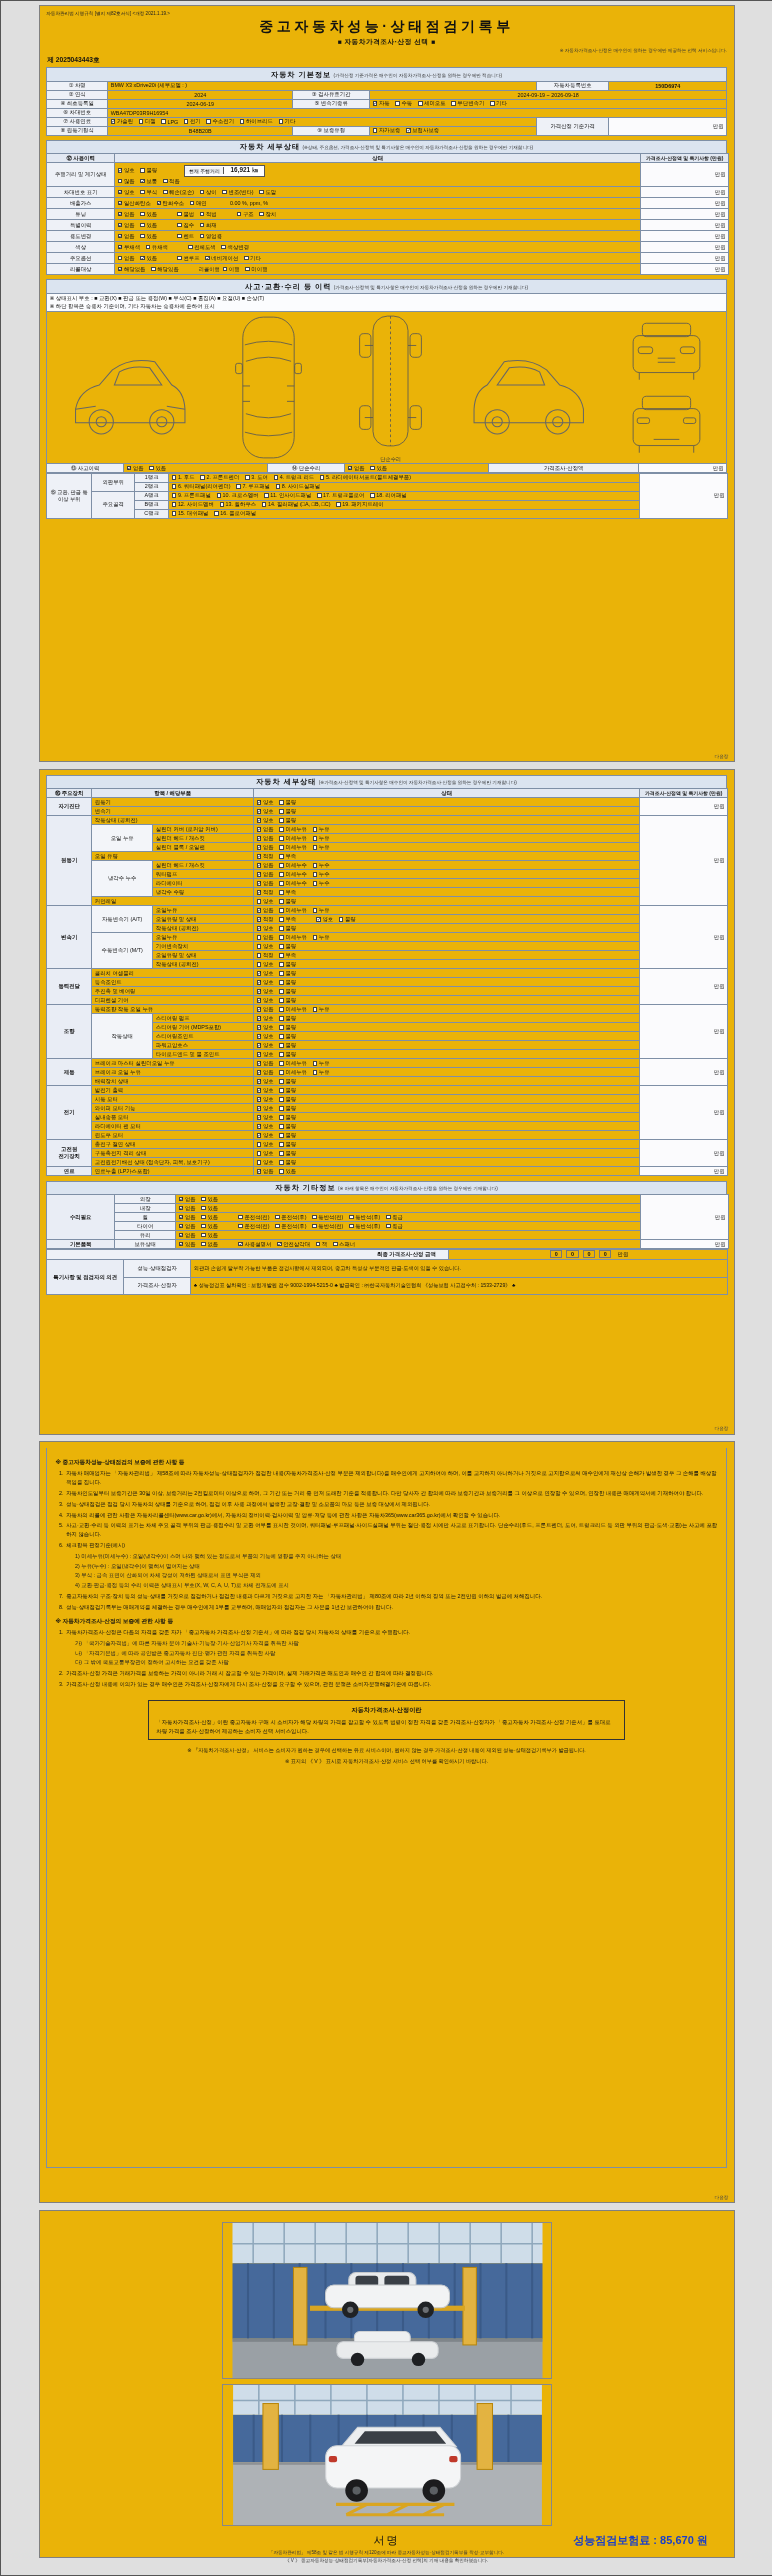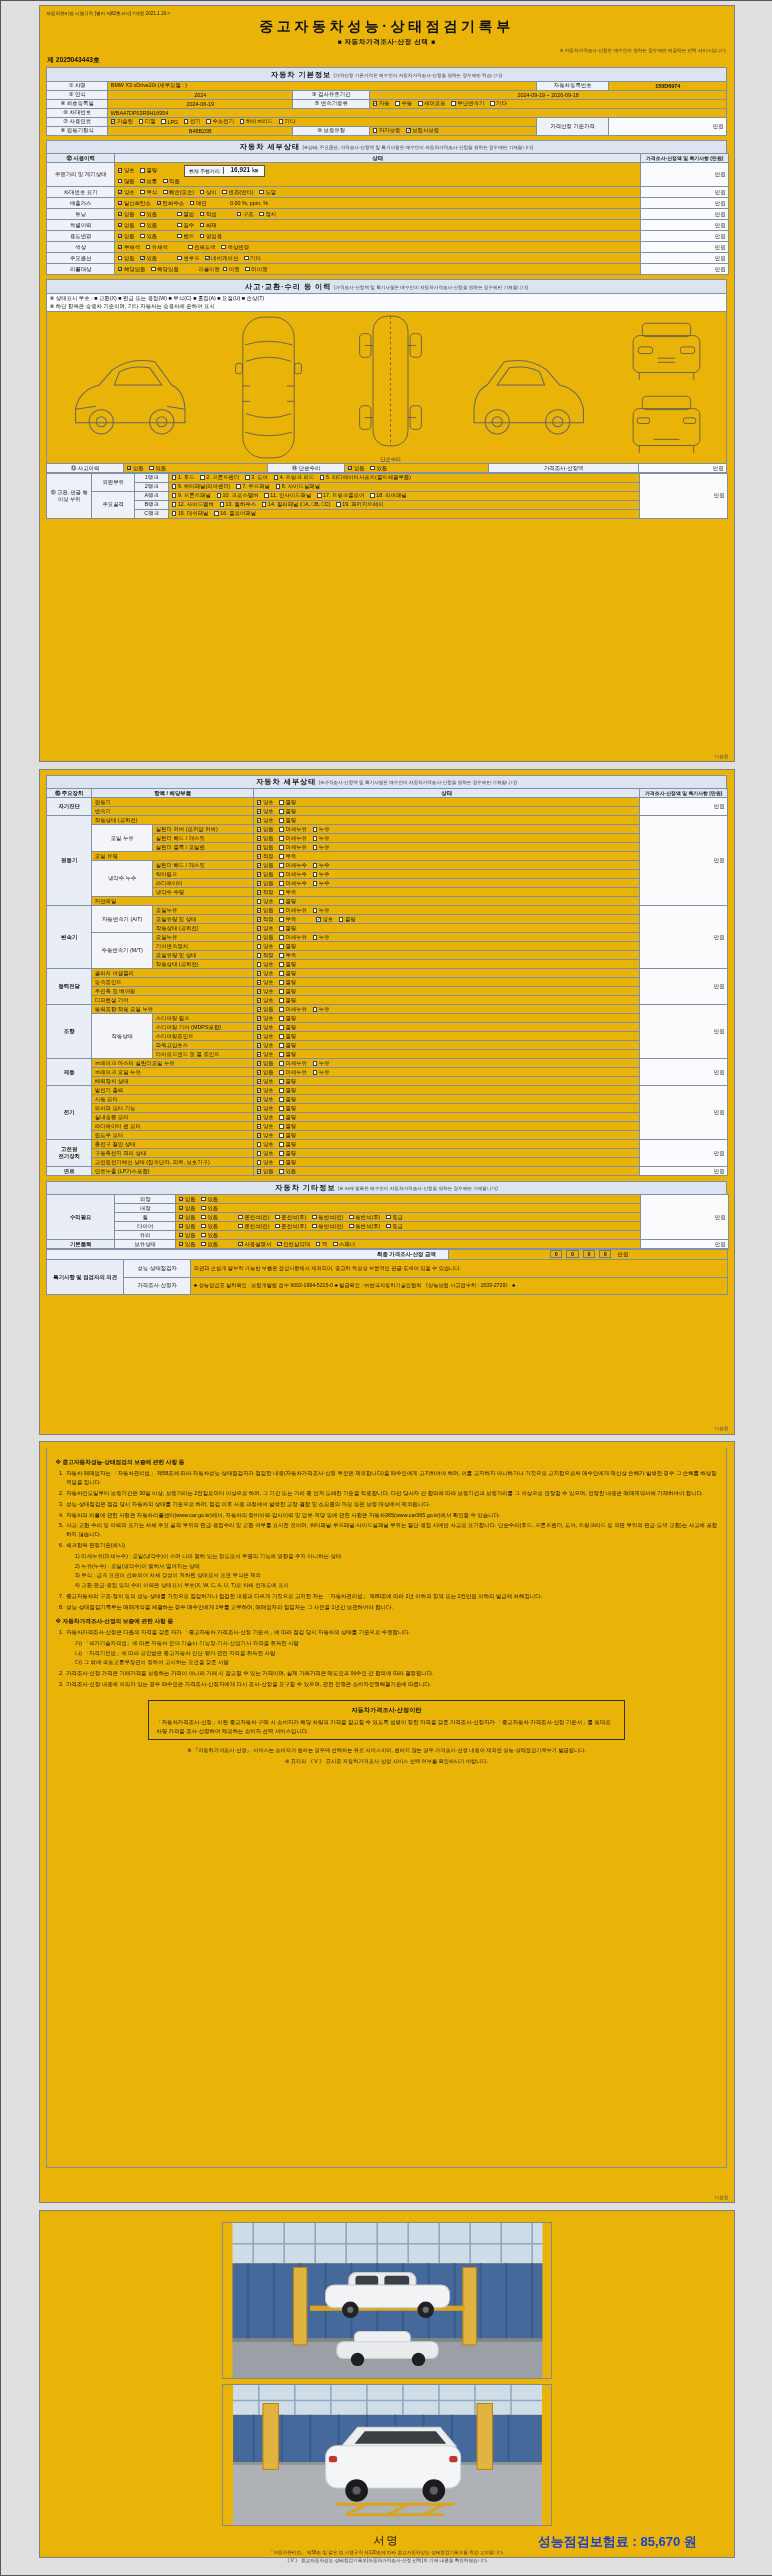--- a/index.html
+++ b/index.html
@@ -87,21 +87,21 @@
   .nt-sub { margin:1px 0 1px 19.6px; color:#222; }
   .nt-box { width:72%; margin:11.3px auto 5.2px; border:0.8px solid #333; padding:4.1px 7.2px; }
   .nt-box-title { text-align:center; font-weight:bold; font-size:6.2px; margin-bottom:2.6px; }
   .nt-box-text { font-size:5.4px; line-height:1.6; }
   .nt-foot { text-align:center; font-size:5.2px; margin-top:3.1px; color:#111; }
 
   
   .photo-frame { width:330px; margin:5.2px auto 0; border:0.5px solid #888; line-height:0; }
   .signrow { position:relative; text-align:center; margin-top:7.2px; height:12.4px; }
   .sign-label { font-size:11px; letter-spacing:2.1px; }
-  .fee { position:absolute; right:30px; top:0; font-size:13px; font-weight:bold; color:#1b3fc8; }
+  .fee { position:absolute; right:19px; top:0; font-size:11px; font-weight:bold; color:#1b3fc8; }
   .p4foot { text-align:center; font-size:4.6px; color:#333; margin-top:4.1px; line-height:1.7; }
 </style>
 </head>
 <body>
 
 <div class="canvas">
 
   <div class="page page1">
     <div class="form-ref">자동차관리법 시행규칙 [별지 제82호서식] &lt;개정 2021.1.19.&gt;</div>
     <div class="doc-title">중고자동차성능·상태점검기록부</div>

